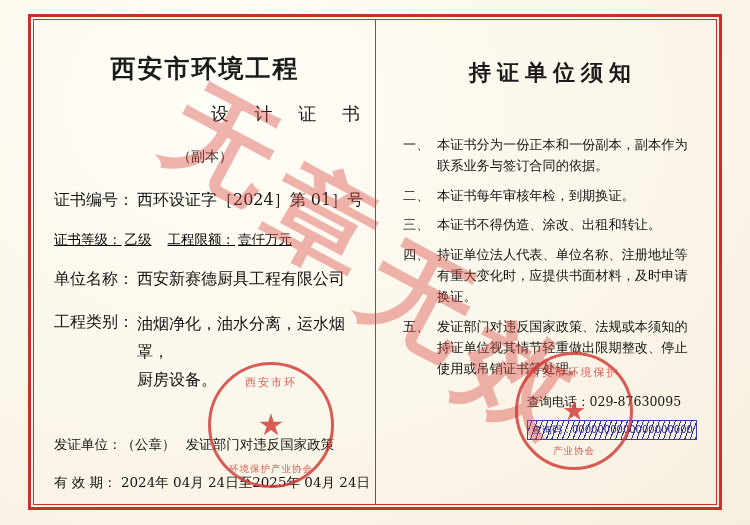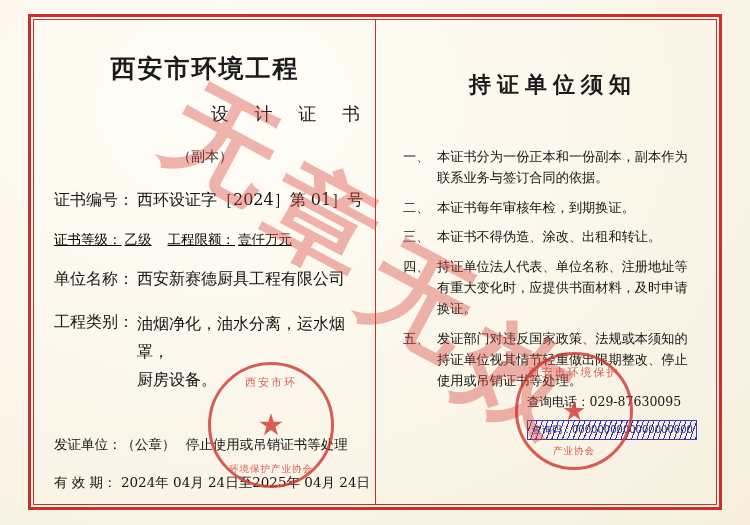--- a/index.html
+++ b/index.html
@@ -136,21 +136,21 @@
     top: 26px;
     width: 330px;
     height: 472px;
   }
   .notice-title {
     text-align: center;
     font-size: 22px;
     font-weight: bold;
     color: #1b1b1b;
     letter-spacing: 6px;
-    margin-top: 44px;
+    margin-top: 32px;
     text-indent: 6px;
     font-family: "DejaVu Serif", serif;
   }
   .notice-list {
     margin-top: 46px;
     padding: 0 18px 0 18px;
   }
   .notice-item {
     display: flex;
     font-size: 13.2px;
@@ -301,21 +301,21 @@
 
       <div class="field-row">
         <span class="field-label">工程类别：</span>
         <span class="field-value multi" style="white-space: pre-line;">油烟净化，油水分离，运水烟罩，
 厨房设备。</span>
       </div>
     </div>
 
     <div class="issuer-row">
       <span>发证单位：（公章）</span>
-      <span style="padding-left:6px;">停止使用或吊销证书等处理</span>
+      <span style="padding-left:6px;">发证部门对违反国家政策</span>
     </div>
 
     <div class="validity-row">
       <span>有 效 期：</span>
       <span>2024年  04月  24日至2025年  04月  24日</span>
     </div>
   </div>
 
   <div class="right-panel">
     <div class="notice-title">持证单位须知</div>

